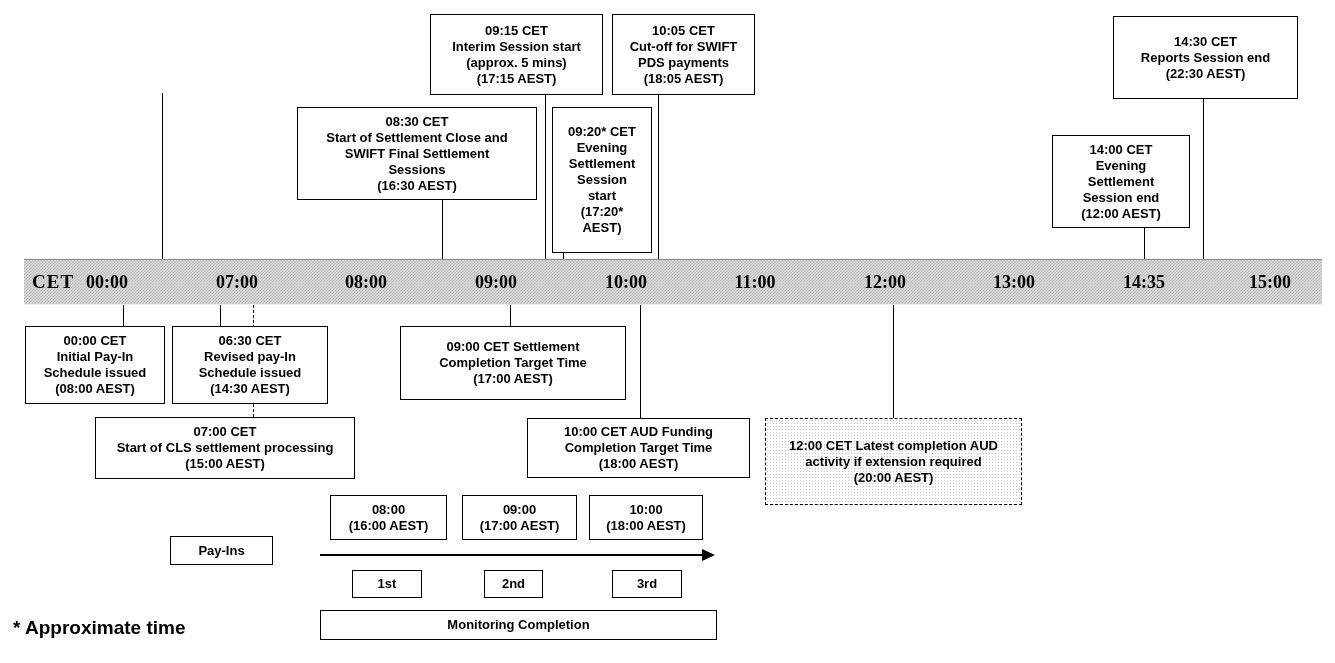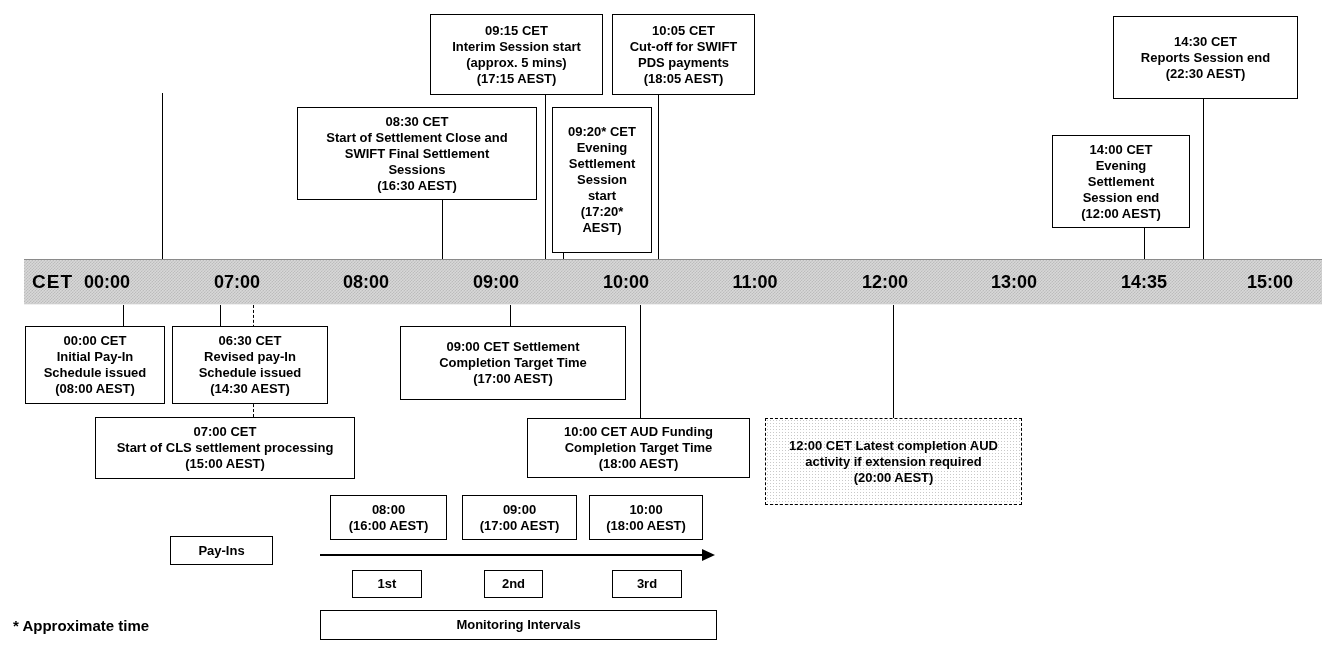--- a/index.html
+++ b/index.html
@@ -8,21 +8,21 @@
     font-family:"Liberation Sans","DejaVu Sans",sans-serif;font-weight:700;color:#000;
   }
   
   .bar{
     position:absolute;left:24px;top:259px;width:1298px;height:46px;box-sizing:border-box;
     background-color:#d8d8d8;
     background-image:
       linear-gradient(45deg,#bcbcbc 25%,transparent 25%,transparent 75%,#bcbcbc 75%),
       linear-gradient(45deg,#bcbcbc 25%,transparent 25%,transparent 75%,#bcbcbc 75%);
     background-size:3px 3px;background-position:0 0,1.5px 1.5px;
-    border-top:1px solid #8a8a8a;border-bottom:1px solid #efefef;
+    border-top:1px solid #8a8a8a;border-bottom:1px solid #efefef;font-family:Liberation Serif, serif;
   }
   .cet{position:absolute;left:8px;top:0;height:44px;line-height:44px;font-size:19px;letter-spacing:1px;}
   .tick{position:absolute;top:0;height:44px;line-height:44px;font-size:18px;transform:translateX(-50%);white-space:nowrap;}
   
   .conn{position:absolute;width:0;border-left:1.5px solid #000;}
   .conn.dashed{border-left-style:dashed;}
   
   .ebox{
     position:absolute;box-sizing:border-box;background:#ffffff;border:1.5px solid #000;
     display:flex;align-items:center;justify-content:center;text-align:center;
@@ -30,21 +30,21 @@
   }
   .ebox.dashedbox{
     border-style:dashed;
     background-color:#ffffff;
     background-image:radial-gradient(#c9c9c9 0.8px,transparent 0.9px);
     background-size:3px 3px;
   }
   .smallbox{font-size:13px;}
   .arrowline{position:absolute;height:2px;background:#000;}
   .arrowhead{position:absolute;width:0;height:0;border-top:6px solid transparent;border-bottom:6px solid transparent;border-left:13px solid #000;}
-  .footnote{position:absolute;font-size:15px;white-space:nowrap;}
+  .footnote{position:absolute;font-size:19px;white-space:nowrap;}
 </style>
 </head>
 <body>
 
 <div class="stage">
 
   <div class="conn" style="left:162px;top:93px;height:166px"></div>
   <div class="conn" style="left:442px;top:200px;height:59px"></div>
   <div class="conn" style="left:545px;top:95px;height:164px"></div>
   <div class="conn" style="left:563px;top:252px;height:7px"></div>
@@ -131,17 +131,17 @@
   <div class="ebox smallbox" style="left:589px;top:495px;width:114px;height:45px">10:00
 (18:00 AEST)</div>
 
   <div class="arrowline" style="left:320px;top:554px;width:383px"></div>
   <div class="arrowhead" style="left:702px;top:549px"></div>
 
   <div class="ebox" style="left:352px;top:570px;width:70px;height:28px">1st</div>
   <div class="ebox" style="left:484px;top:570px;width:59px;height:28px">2nd</div>
   <div class="ebox" style="left:612px;top:570px;width:70px;height:28px">3rd</div>
 
-  <div class="ebox" style="left:320px;top:610px;width:397px;height:30px">Monitoring Intervals</div>
+  <div class="ebox" style="left:320px;top:610px;width:397px;height:30px">Monitoring Completion</div>
 
   <div class="footnote" style="left:13px;top:617px">* Approximate time</div>
 
 </div>
 
 </body></html>

